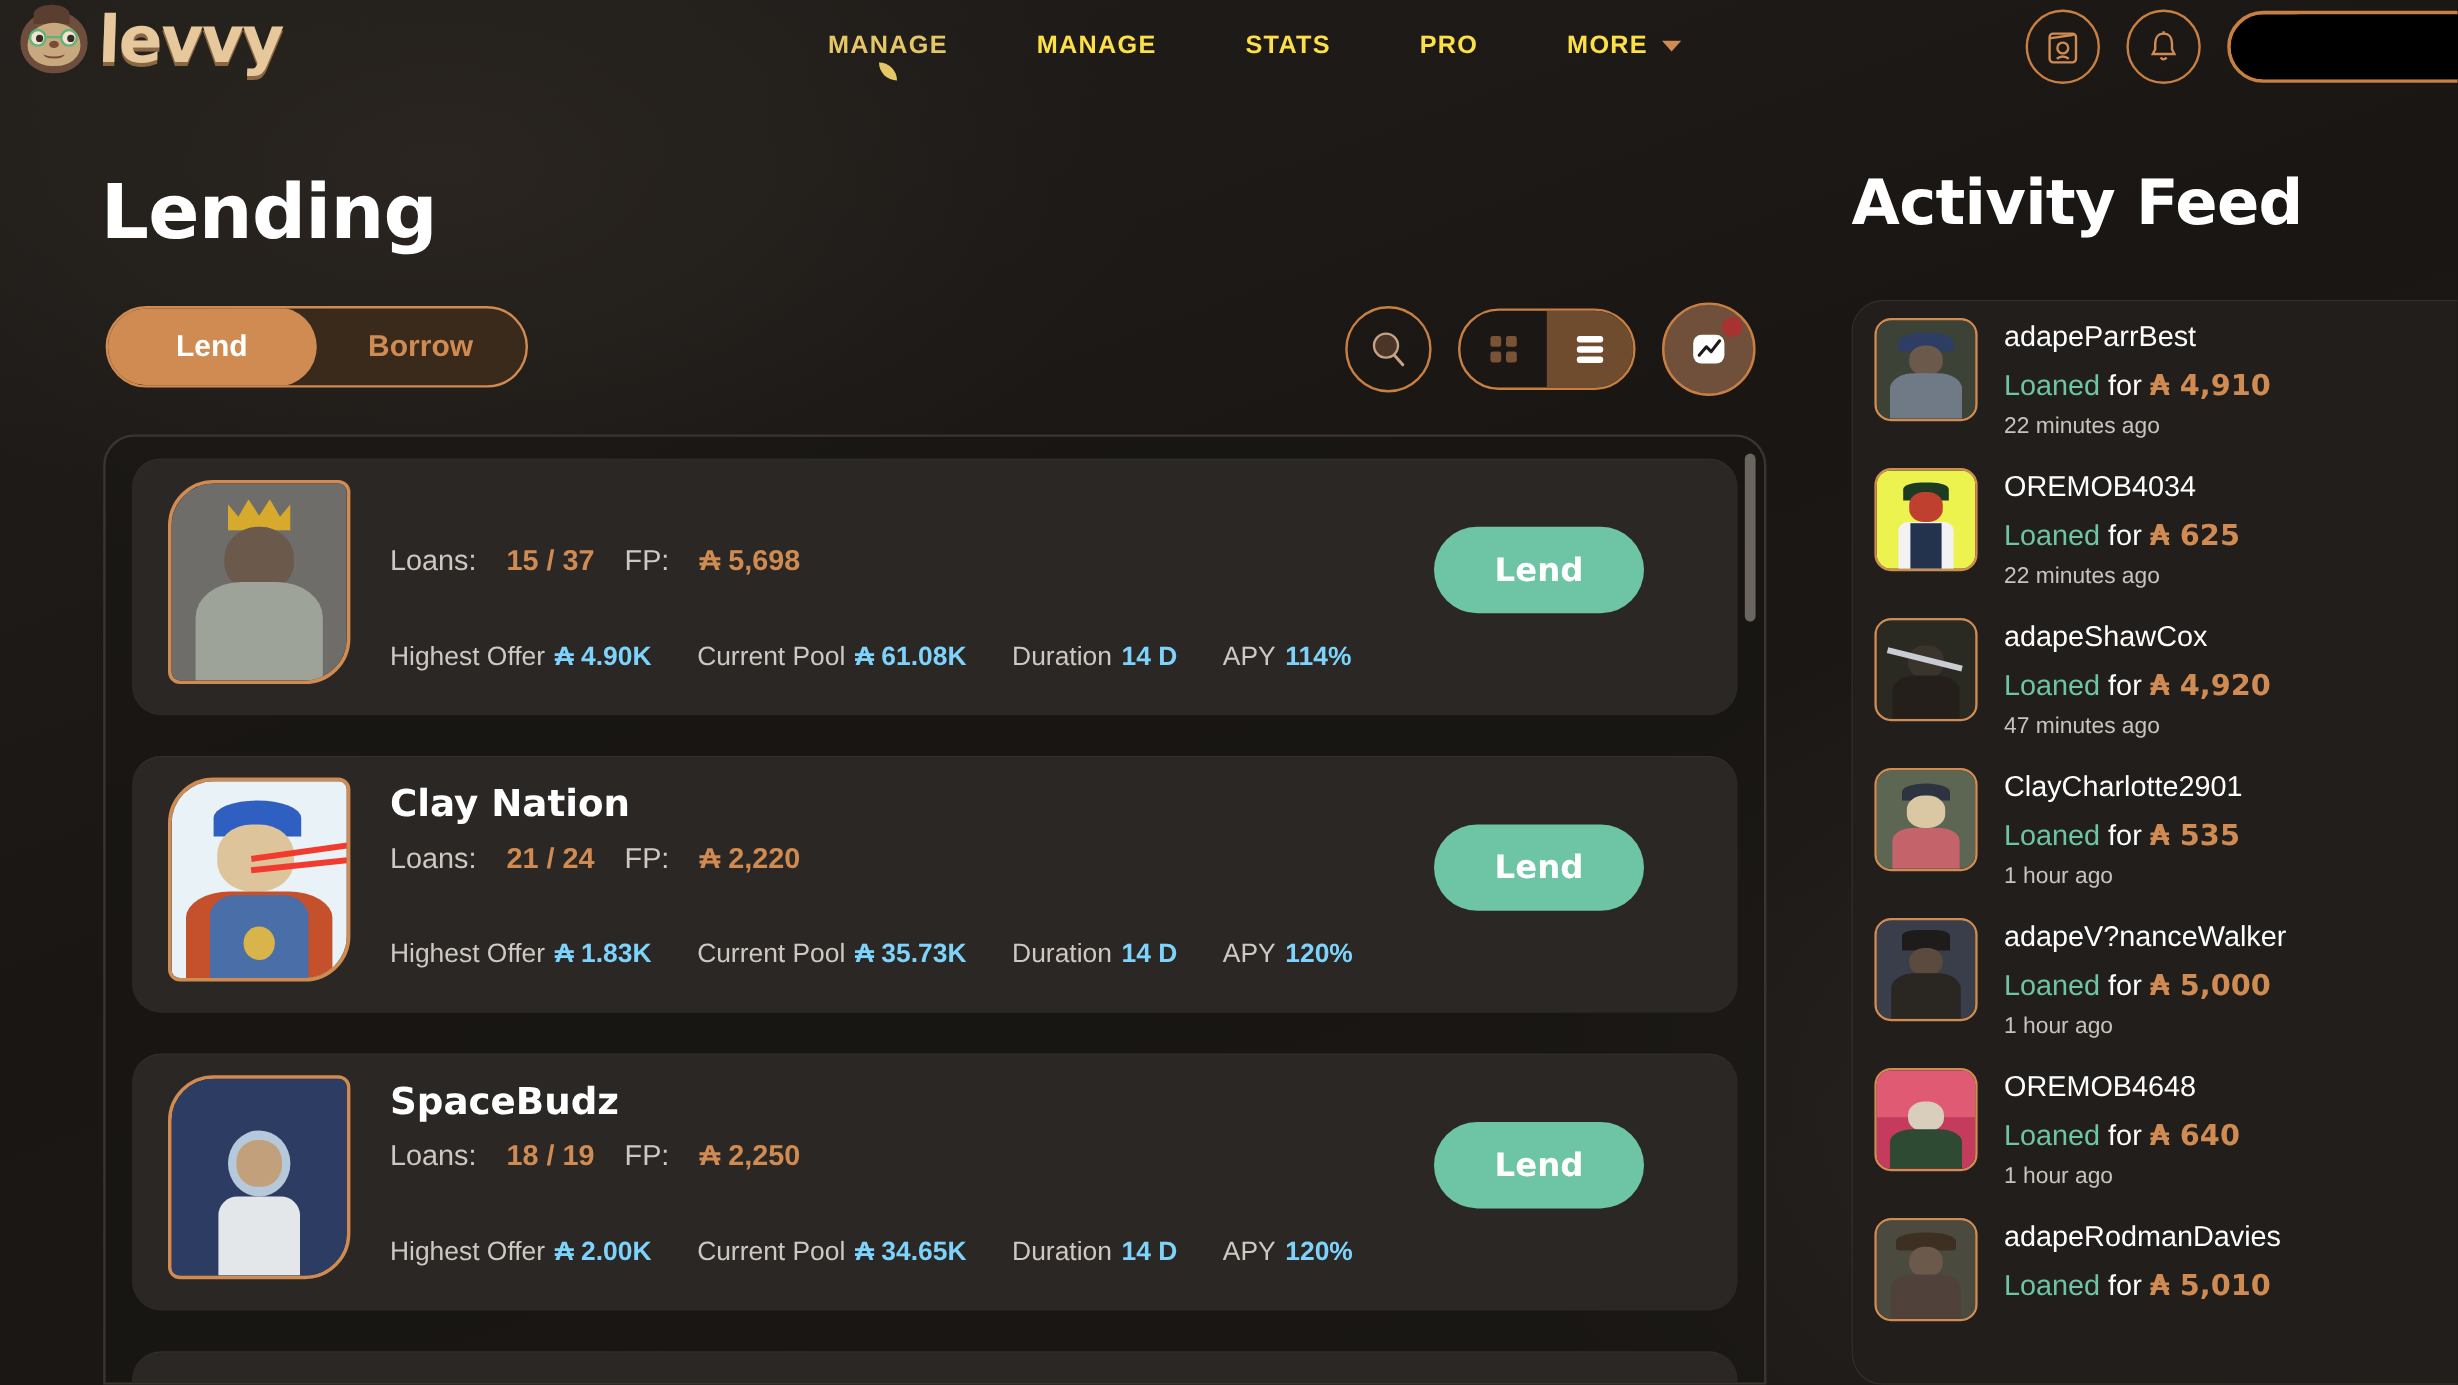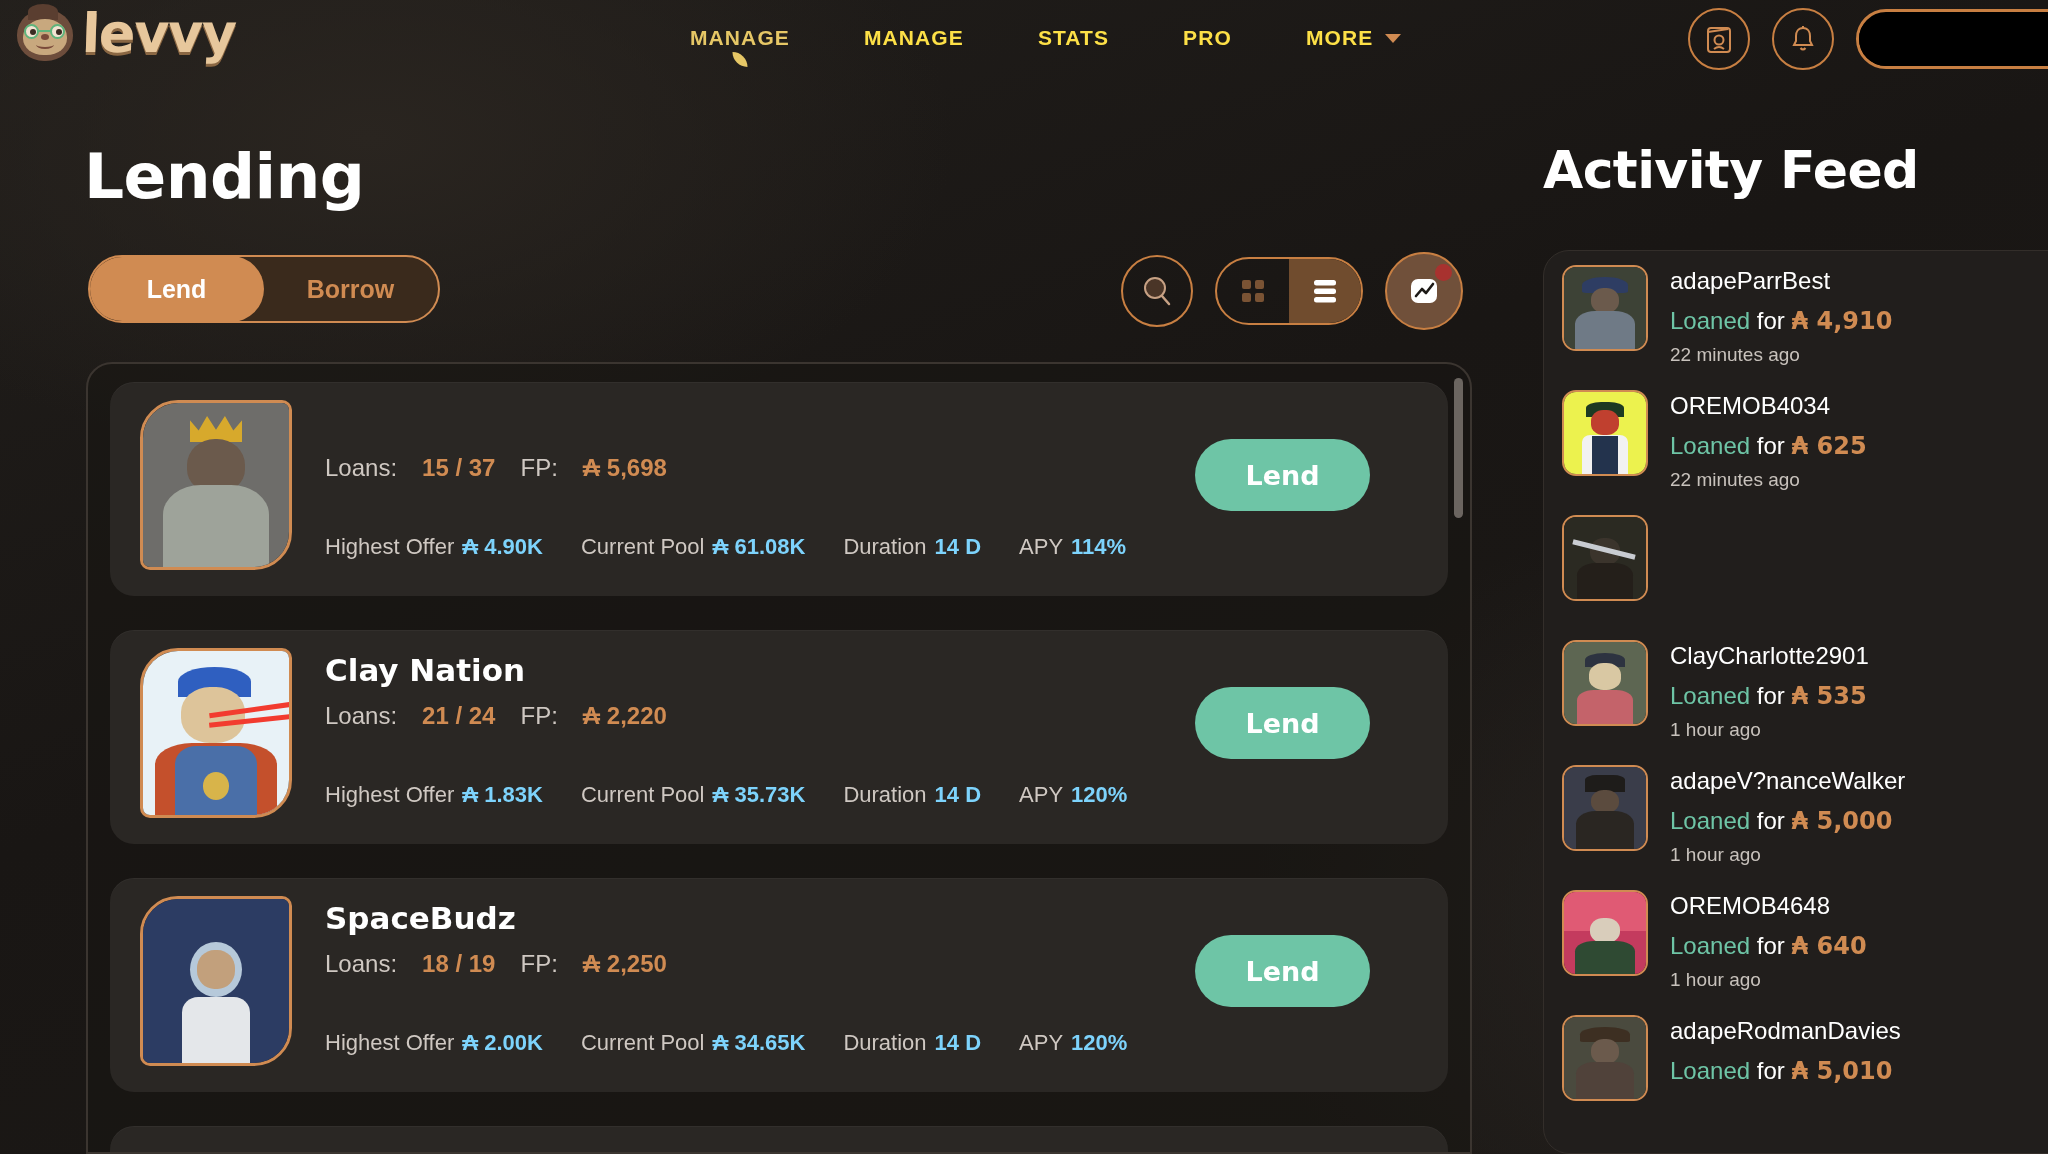--- a/index.html
+++ b/index.html
@@ -420,20 +420,29 @@
   </div>
 
   <div class="feed-item">
     <div class="fthumb">
         <div class="av av-g3">
           <div class="hd"></div>
           <div class="bd"></div>
           <div class="sw"></div>
         </div>
       </div>
+    <div class="ftext">
+      <div class="fname">adapeShawCox</div>
+      <div class="famt">
+        <span class="loaned">Loaned</span>
+        <span class="forw">for</span>
+        <span class="amt ada">₳ 4,920</span>
+      </div>
+      <div class="ftime">47 minutes ago</div>
+    </div>
   </div>
 
   <div class="feed-item">
     <div class="fthumb">
         <div class="av av-g4">
           <div class="cap"></div>
           <div class="fc"></div>
           <div class="bd"></div>
         </div>
       </div>

